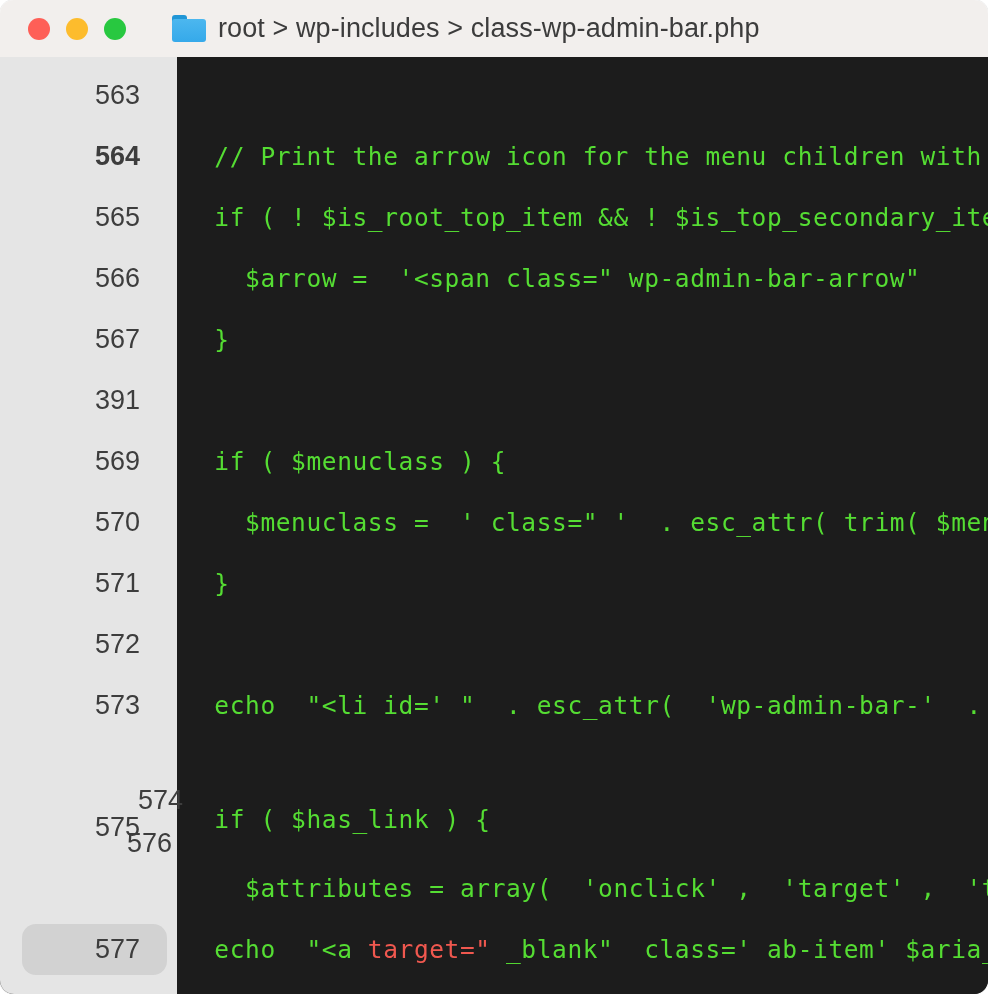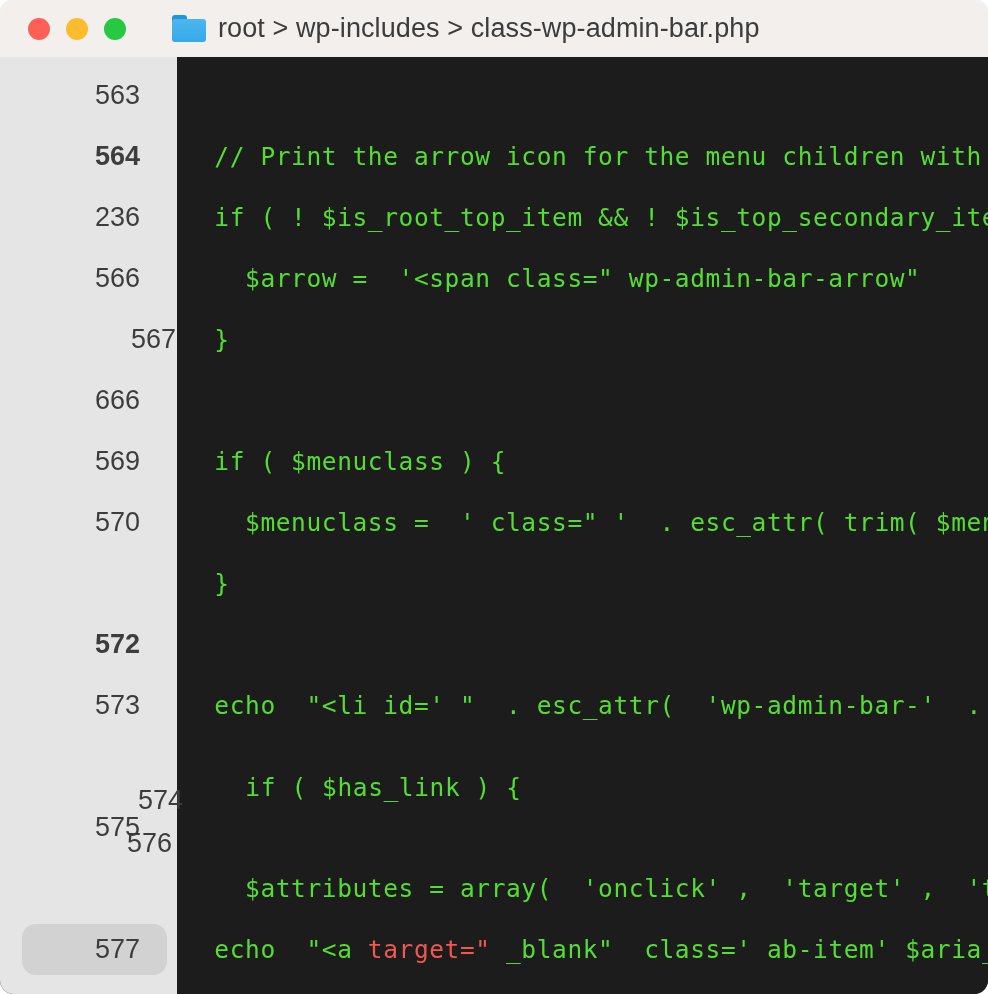--- a/index.html
+++ b/index.html
@@ -95,38 +95,41 @@
   <div class="editor">
     <div class="gutter">
       <div class="gutter-inner" id="gutter">
           <div class="ln" style="top: 8px;">
             <span class="num">563</span>
           </div>
           <div class="ln" style="top: 69px; font-weight: bold;">
             <span class="num">564</span>
           </div>
           <div class="ln" style="top: 130px;">
-            <span class="num">236</span>
+            <span class="num">565</span>
           </div>
           <div class="ln" style="top: 191px; padding-left: 13px;">
             <span class="num">566</span>
           </div>
-          <div class="ln" style="top: 252px; margin-left: 36px;">
+          <div class="ln" style="top: 252px;">
             <span class="num">567</span>
           </div>
           <div class="ln" style="top: 313px;">
-            <span class="num">666</span>
+            <span class="num">391</span>
           </div>
           <div class="ln" style="top: 374px;">
             <span class="num">569</span>
           </div>
           <div class="ln" style="top: 435px;">
             <span class="num">570</span>
           </div>
-          <div class="ln" style="top: 557px; font-weight: bold;">
+          <div class="ln" style="top: 496px;">
+            <span class="num">571</span>
+          </div>
+          <div class="ln" style="top: 557px;">
             <span class="num">572</span>
           </div>
           <div class="ln" style="top: 618px;">
             <span class="num">573</span>
           </div>
           <div class="ln" style="top: 713px; margin-left: 43px;">
             <span class="num">574</span>
           </div>
           <div class="ln" style="top: 740px;">
             <span class="num">575</span>
@@ -147,20 +150,20 @@
           <div class="cl" style="top: 130px;"><span> if ( ! $is_root_top_item &amp;&amp; ! $is_top_secondary_item &amp;&amp; $is_</span></div>
           <div class="cl" style="top: 191px;"><span>   $arrow =  '&lt;span class=" wp-admin-bar-arrow"</span></div>
           <div class="cl" style="top: 252px;"><span> }</span></div>
           <div class="cl" style="top: 313px;"><span></span></div>
           <div class="cl" style="top: 374px;"><span> if ( $menuclass ) {</span></div>
           <div class="cl" style="top: 435px;"><span>   $menuclass =  ' class=" '  . esc_attr( trim( $menuclass )</span></div>
           <div class="cl" style="top: 496px;"><span> }</span></div>
           <div class="cl" style="top: 557px;"><span></span></div>
           <div class="cl" style="top: 618px;"><span> echo  "&lt;li id=' "  . esc_attr(  'wp-admin-bar-'  . $node-&gt;id</span></div>
           <div class="cl" style="top: 679px;"><span></span></div>
-          <div class="cl" style="top: 700px; margin-left: 31px;"><span> if ( $has_link ) {</span></div>
+          <div class="cl" style="top: 732px;"><span> if ( $has_link ) {</span></div>
           <div class="cl" style="top: 801px;"><span>   $attributes = array(  'onclick' ,  'target' ,  'title' ,</span></div>
           <div class="cl" style="top: 862px;"><span> echo  "&lt;a </span><span class="tok-red">target="</span><span> _blank"  class=' ab-item' $aria_attribute</span></div>
         </div>
     </div>
   </div>
 
 </div>
 
 </body></html>

